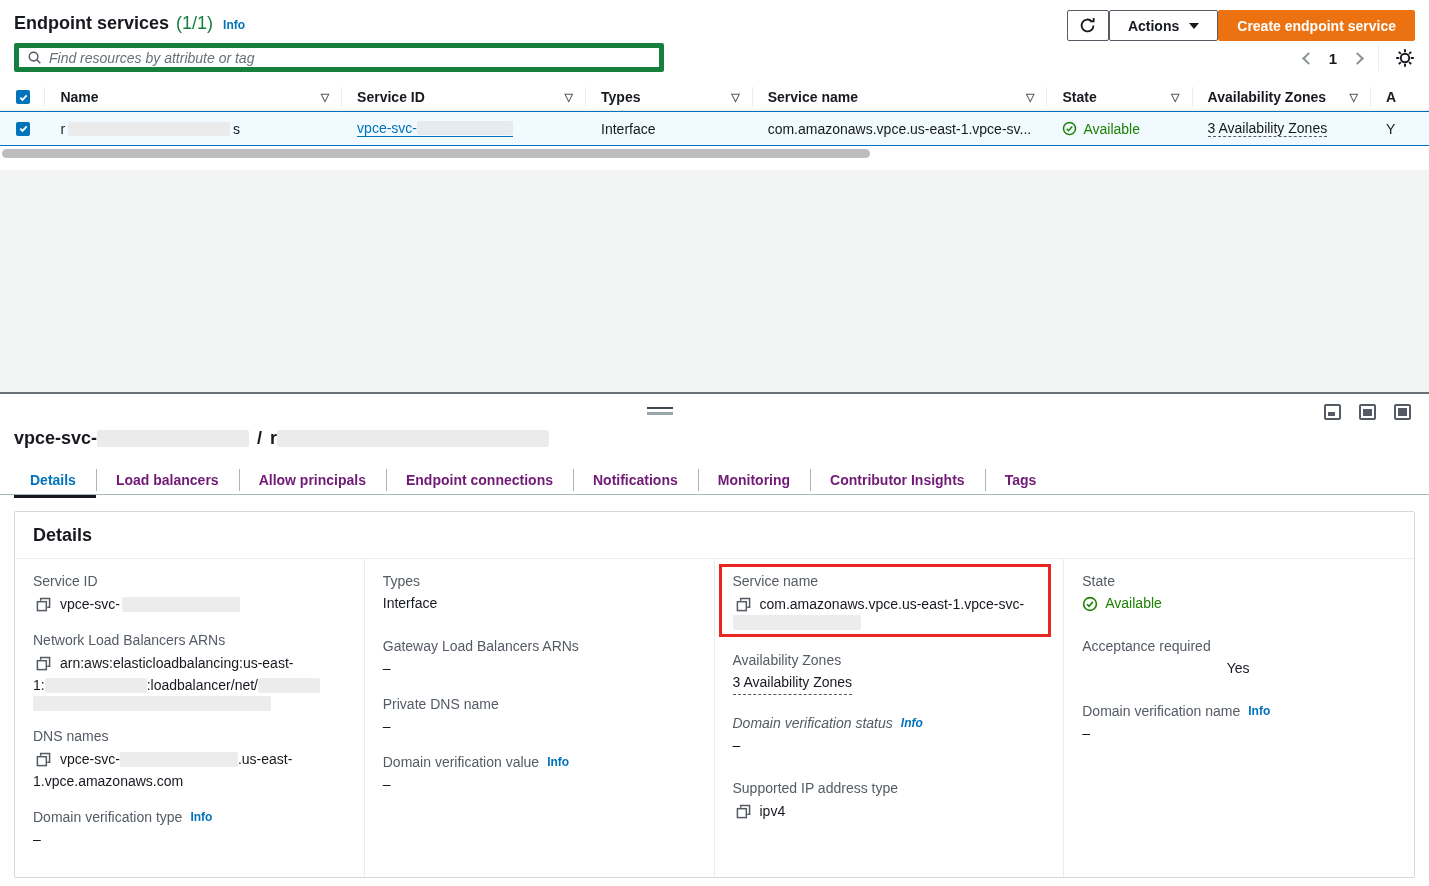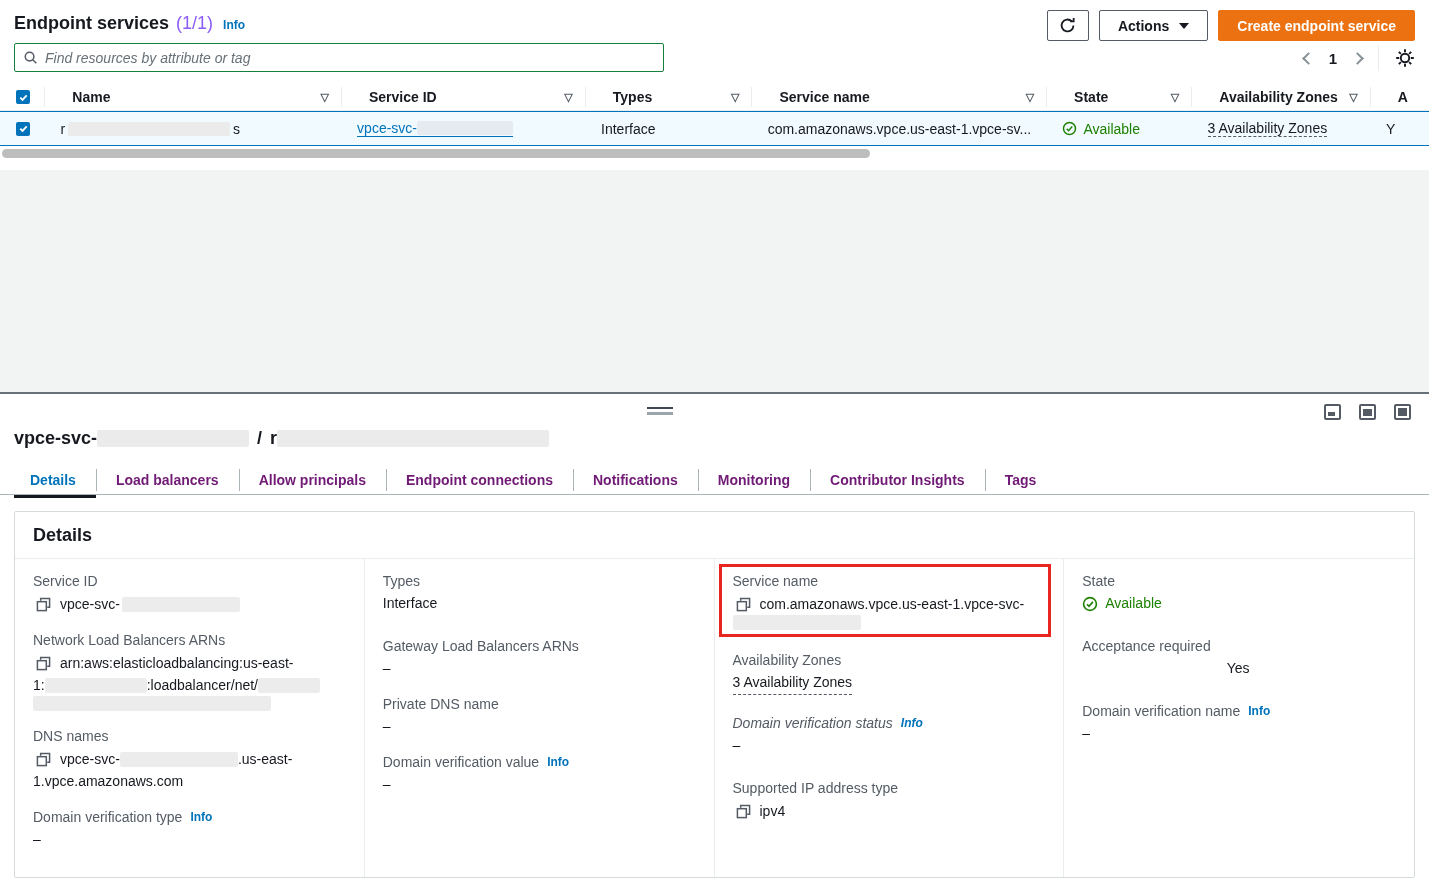--- a/index.html
+++ b/index.html
@@ -6,51 +6,51 @@
   html,body { width:1429px; height:886px; }
   body {
     position:relative; overflow:hidden; background:#ffffff;
     font-family:"Liberation Sans", sans-serif; color:#16191f; font-size:14px;
   }
   
   .top-header { position:absolute; top:10px; left:14px; right:14px; height:34px;
     display:flex; justify-content:space-between; align-items:flex-start; }
   .title-line { display:flex; align-items:baseline; gap:7px; padding-top:3px; }
   .page-title { font-size:18px; font-weight:bold; }
-  .page-count { font-size:18px; color:#8b5cf6; }
+  .page-count { font-size:18px; color:#15803d; }
   .info-link { font-size:12px; font-weight:bold; color:#0073bb; margin-left:3px; }
-  .header-buttons { display:flex; gap:10px; }
+  .header-buttons { display:flex; }
   .btn { height:31px; border:1px solid #545b64; border-radius:2px; background:#fff;
     font-weight:bold; font-size:14px; color:#16191f; display:flex; align-items:center;
     justify-content:center; padding:0 18px; cursor:pointer; }
   .btn-icon { width:42px; padding:0; }
   .btn-primary { background:#ec7211; border-color:#ec7211; color:#fff; }
   .caret-down { display:inline-block; margin-left:10px; width:0; height:0;
     border-left:5px solid transparent; border-right:5px solid transparent;
     border-top:6px solid #16191f; }
   
   .toolbar-row { position:absolute; top:43px; left:14px; right:14px; height:30px; }
   .search-box { position:absolute; left:0; top:0; width:650px; height:29px;
-    border:1px solid #15803d; border-radius:2px; background:#fff;
+    border:5px solid #15803d; border-radius:2px; background:#fff;
     display:flex; align-items:center; padding:0 8px; }
   .search-box input { border:none; outline:none; flex:1; font-size:14px;
     font-family:"Liberation Sans", sans-serif; background:transparent; margin-left:7px; color:#16191f; }
   .search-box input::placeholder { font-style:italic; color:#687078; }
   .pagination { position:absolute; right:0; top:2px; display:flex; align-items:center; gap:16px; }
   .chev { width:9px; height:9px; border-left:2px solid #879196; border-bottom:2px solid #879196;
     display:inline-block; }
   .chev-left  { transform:rotate(45deg); }
   .chev-right { transform:rotate(-135deg); }
   .page-num { font-weight:bold; font-size:15px; }
   .pg-divider { width:1px; height:26px; background:#eaeded; }
   
   .res-table { position:absolute; top:84px; left:0; right:0; }
   .thead { display:flex; height:27px; align-items:center; border-bottom:1px solid #eaeded;
     font-weight:bold; font-size:14px; }
-  .th { position:relative; display:flex; align-items:center; height:100%; padding-left:28px; }
+  .th { position:relative; display:flex; align-items:center; height:100%; padding-left:16px; }
   .th .sep { position:absolute; left:0; top:3px; bottom:3px; width:1px; background:#eaeded; }
   .filter-ic { margin-left:auto; margin-right:12px; color:#545b64; font-size:11px; }
   .trow { display:flex; height:35px; align-items:center; background:#f1faff;
     border-top:1px solid #0073bb; border-bottom:1px solid #0073bb; font-size:14px; }
   .td { display:flex; align-items:center; height:100%; padding-left:16px; overflow:hidden; white-space:nowrap; }
   .c-check { width:45px; padding-left:16px; }
   .c-name  { width:303px; }
   .c-sid   { width:249px; }
   .c-types { width:170px; }
   .c-sname { width:301px; }

